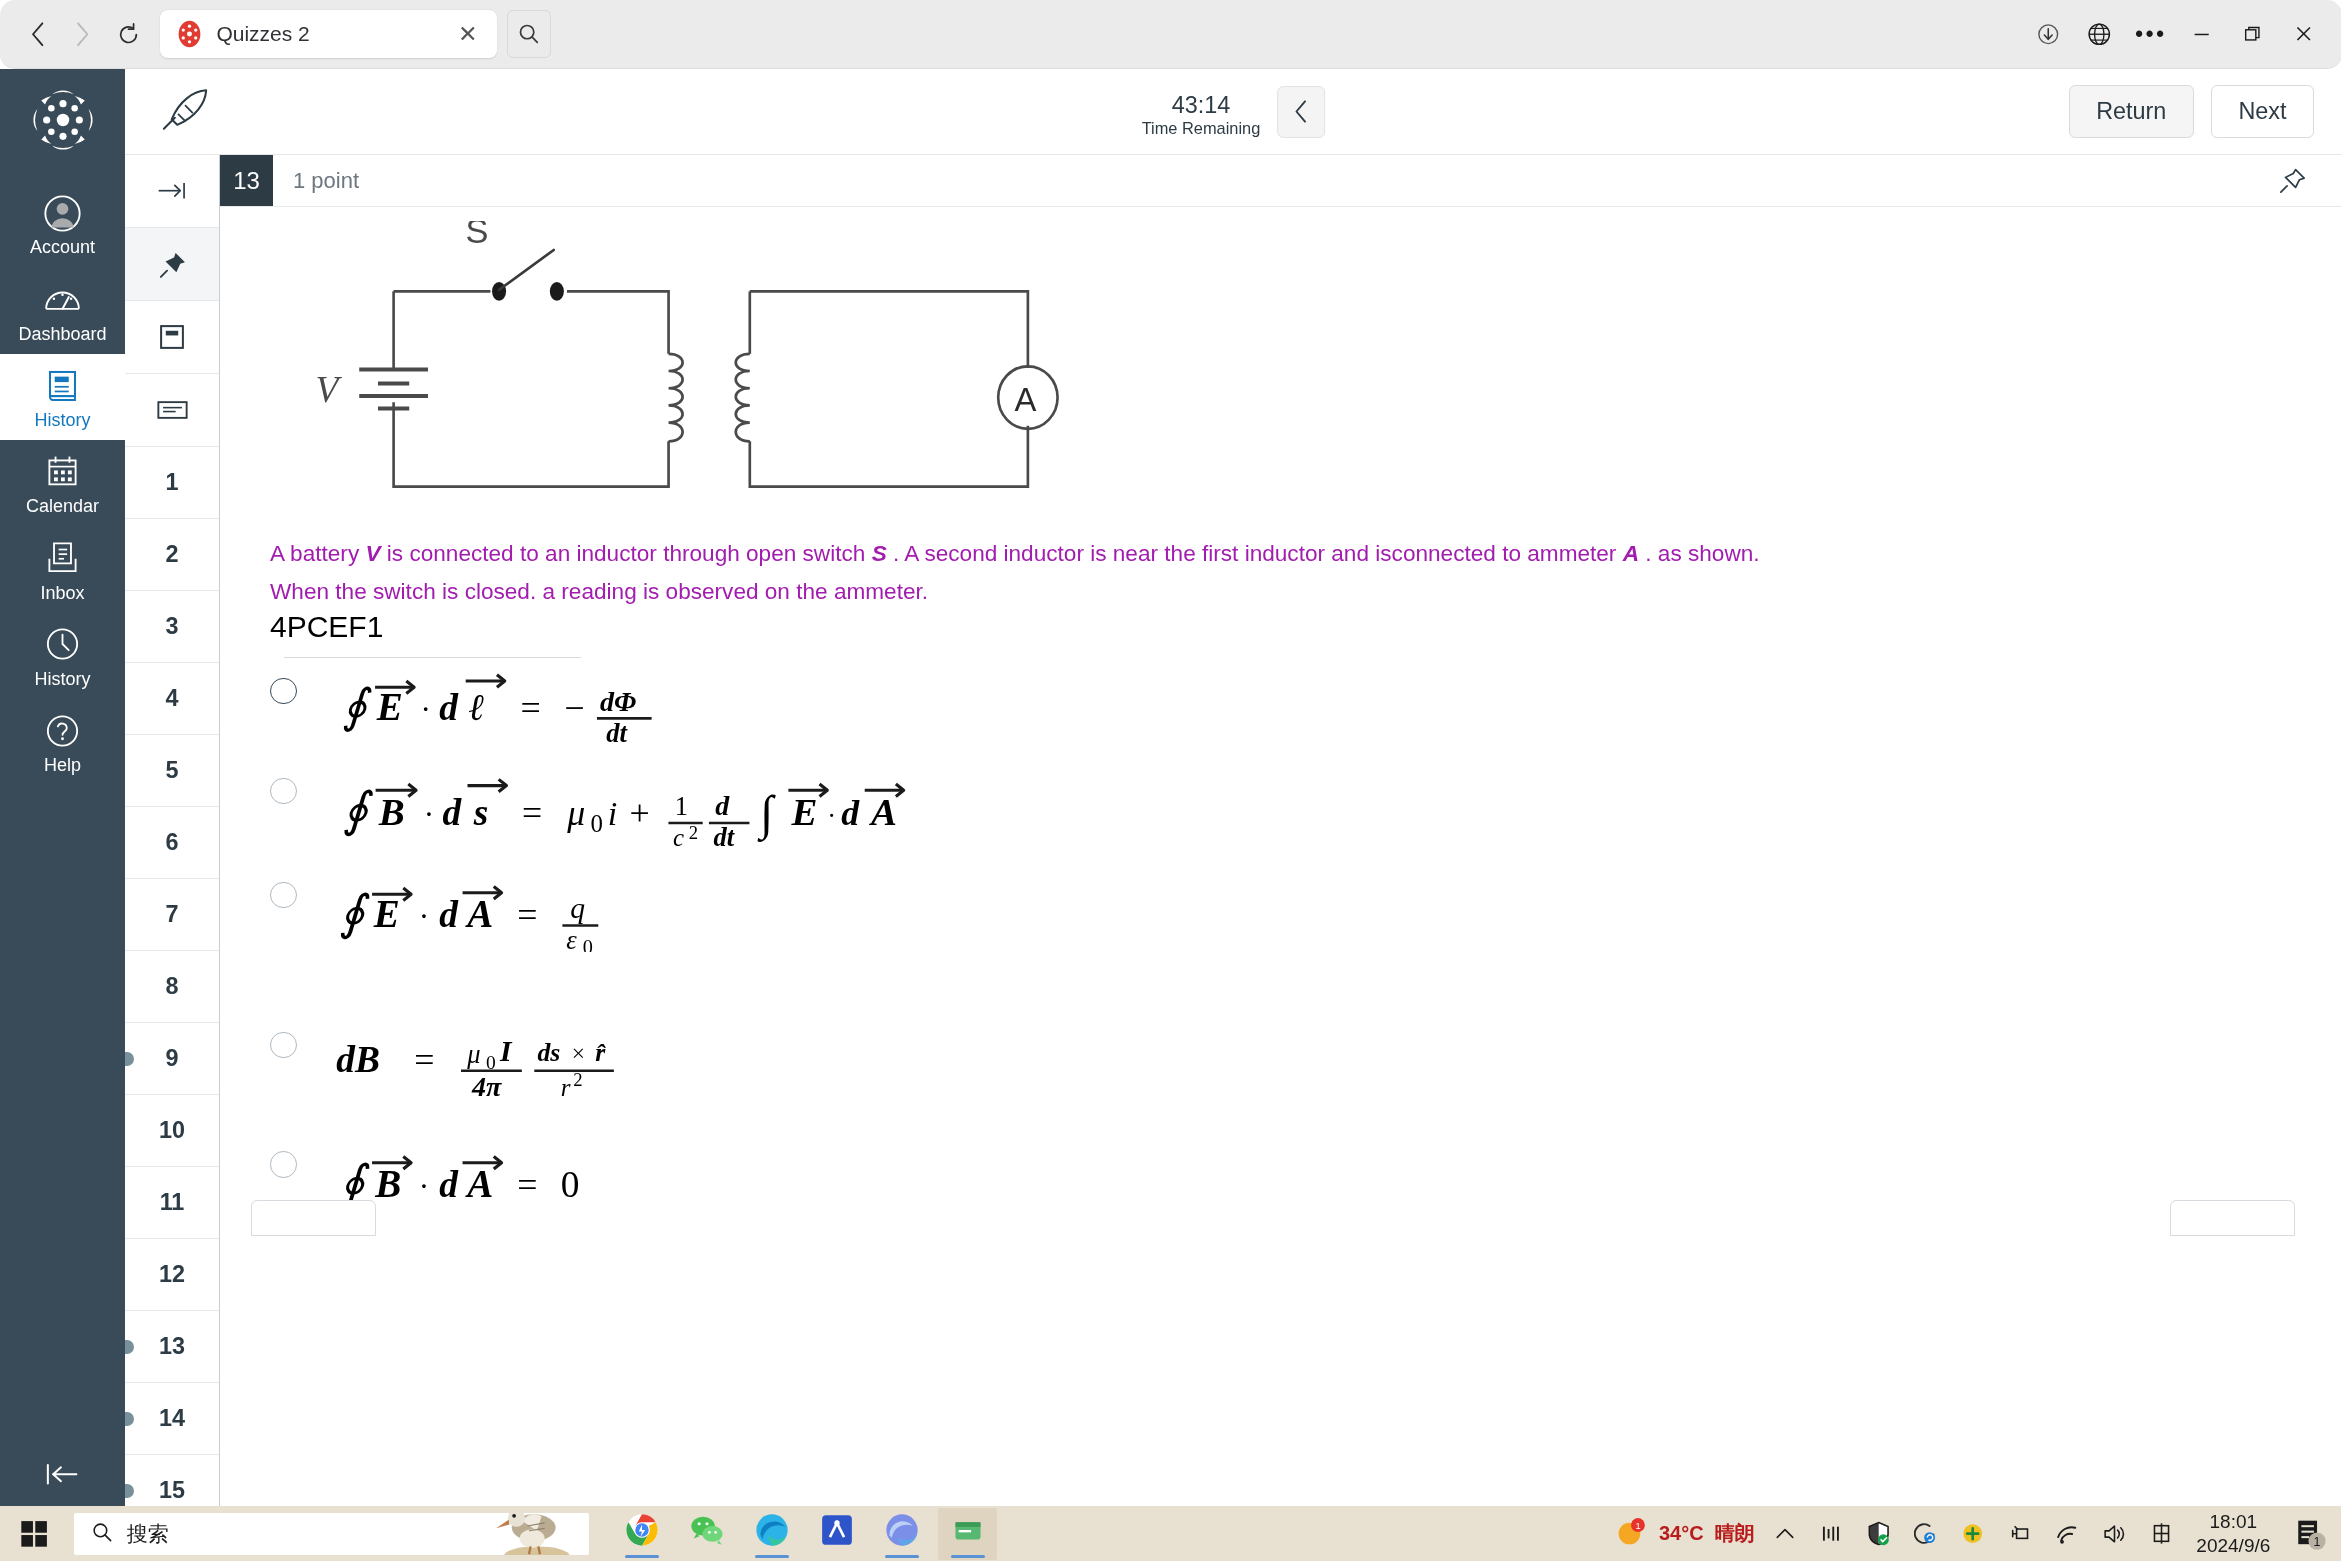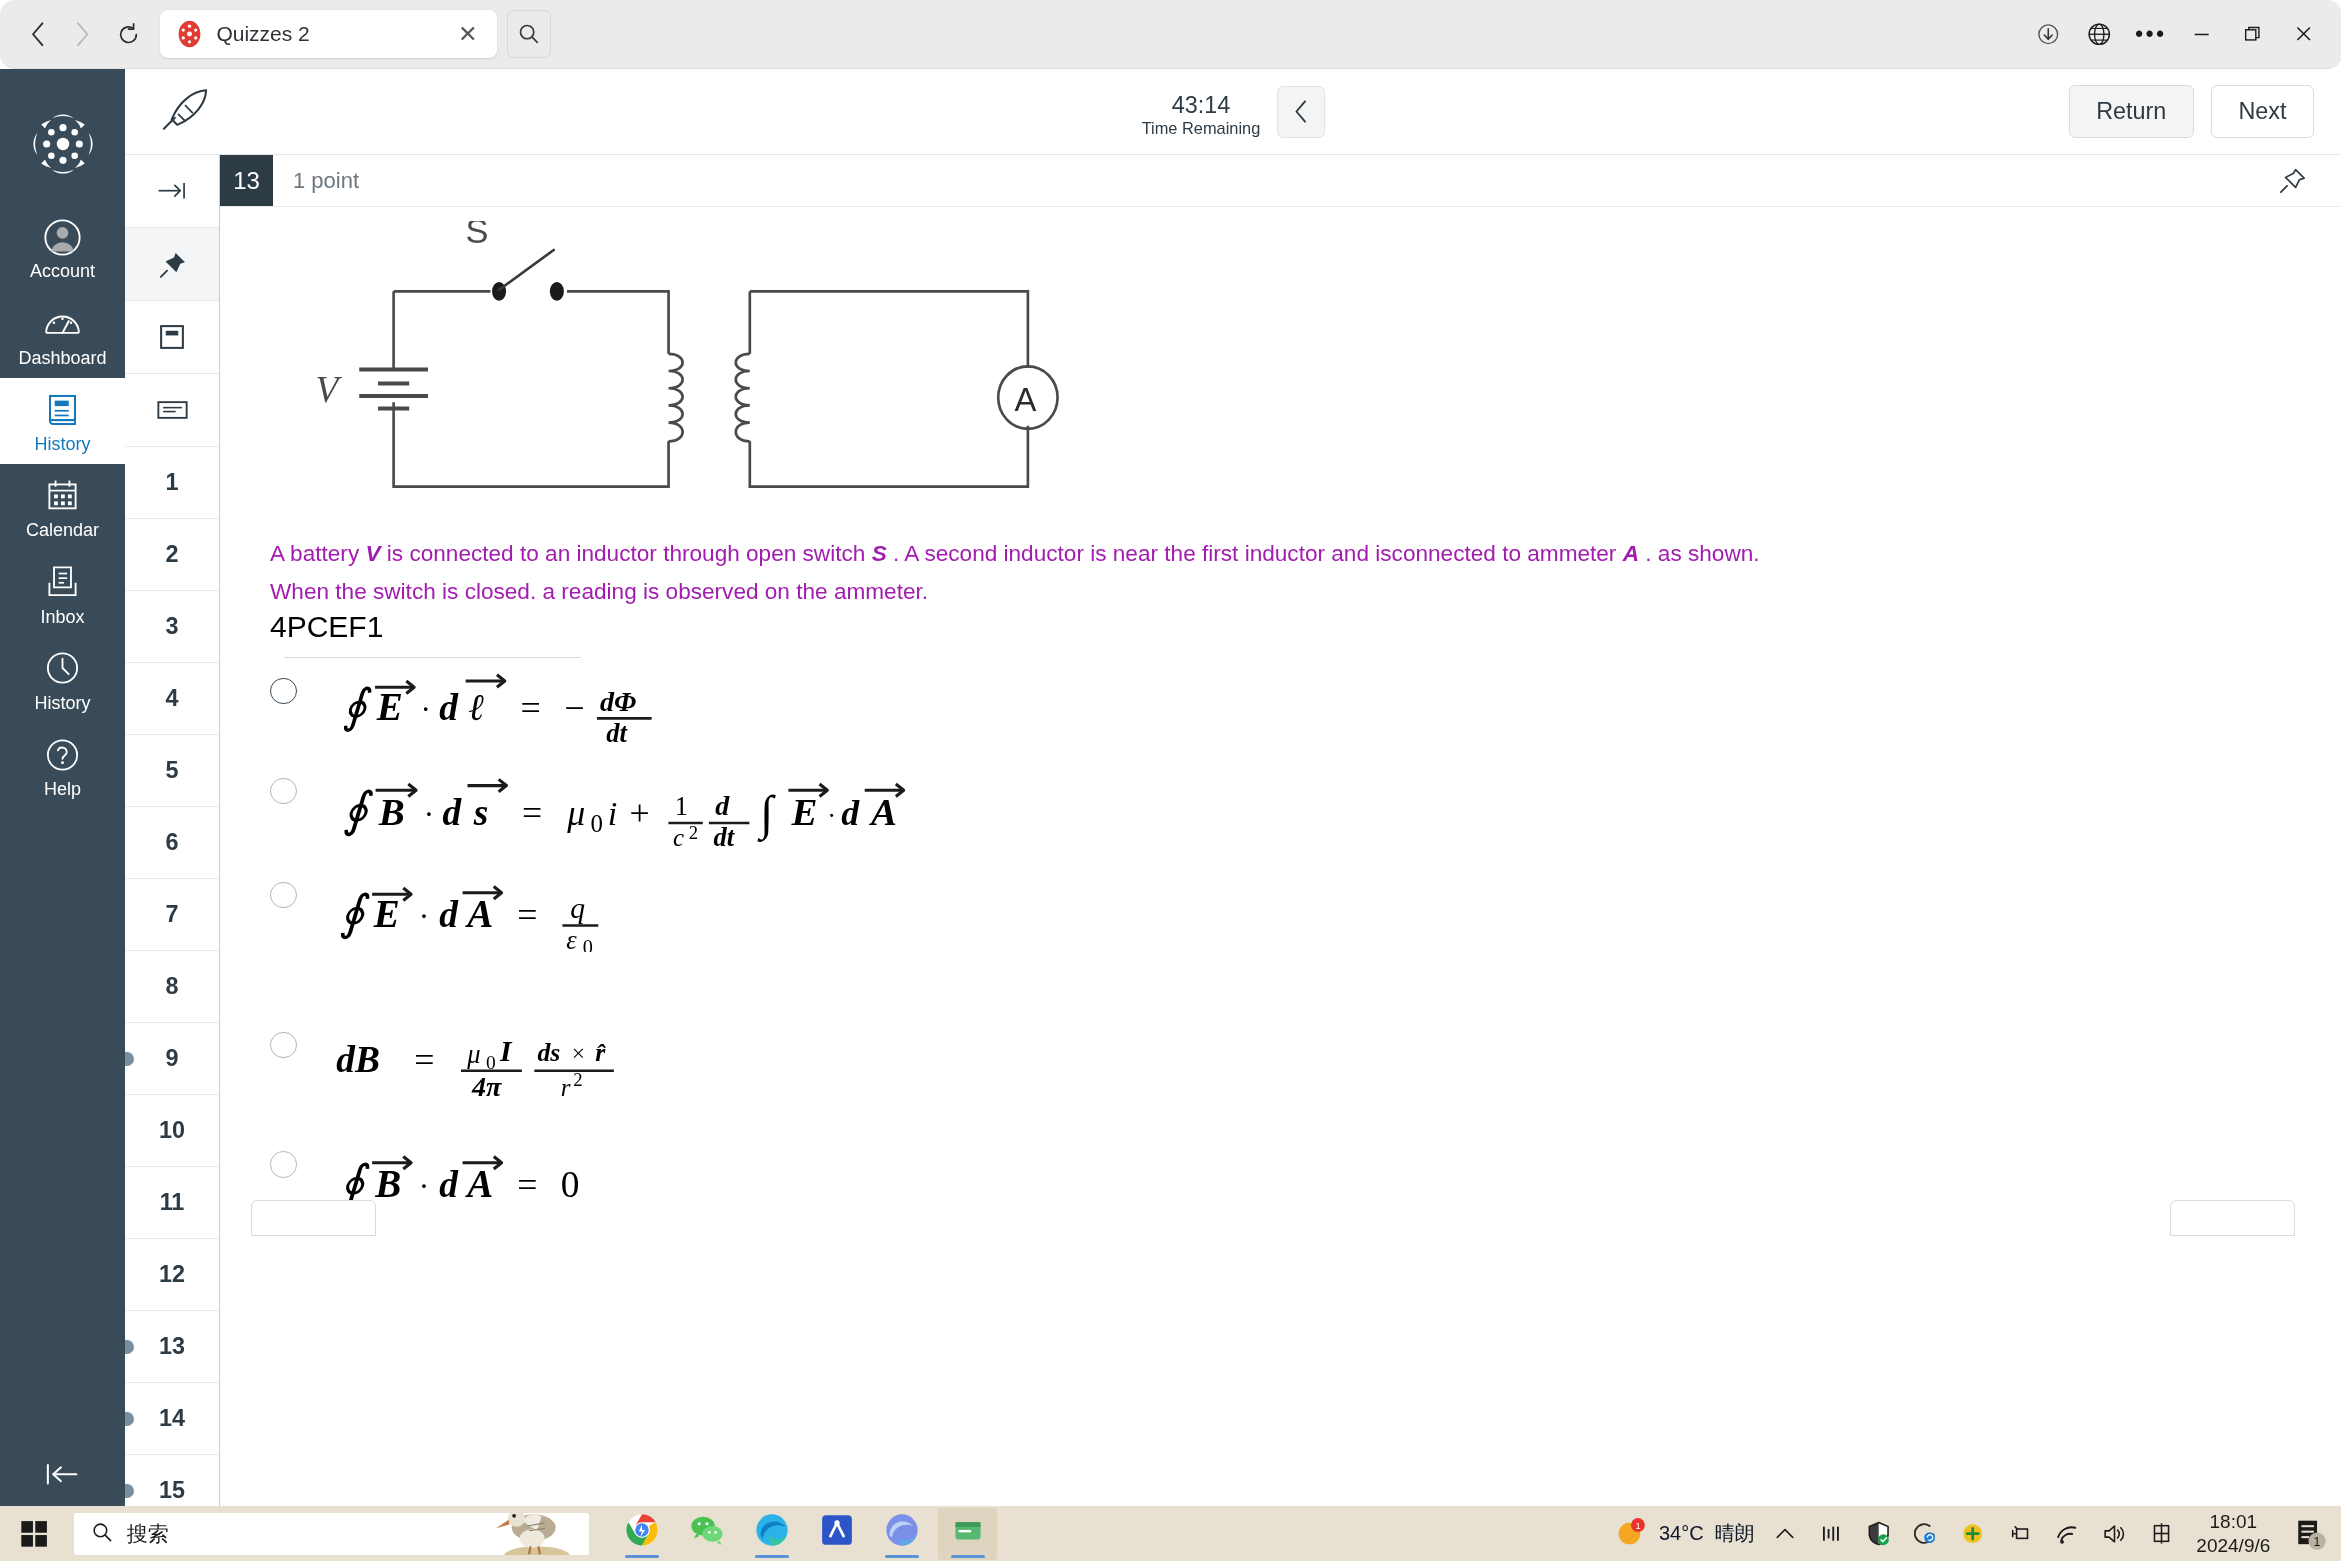--- a/index.html
+++ b/index.html
@@ -57,21 +57,21 @@
   .chrome-icon {
     width: 48px; height: 44px; display: flex; align-items: center; justify-content: center;
     color: #1b1b1b;
   }
 
   
   .global-nav {
     position: absolute; left: 0; top: 69px; width: 125px; height: 1438px;
     background: #394B58;
     display: flex; flex-direction: column; align-items: center;
-    padding-top: 40px;
+    padding-top: 16px;
     color: #ffffff;
   }
   .gn-logo { width: 70px; height: 70px; margin-bottom: 26.5px; }
   .gn-item {
     width: 125px; padding: 11px 0 9.4px 0;
     display: flex; flex-direction: column; align-items: center; gap: 3.9px;
     color: #ffffff; font-size: 18px;
   }
   .gn-item.active { background: #ffffff; color: #1378BE; }
   .gn-item .gn-ico { width: 44px; height: 41px; display: flex; align-items: center; justify-content: center; }
@@ -215,21 +215,21 @@
     width: 59px; height: 52px; display: flex; align-items: flex-start; justify-content: center;
     position: relative; padding-top: 4.7px;
   }
   .tb-app.active { background: #ded4c0; border-radius: 2.3px; }
   .tb-app .underline {
     position: absolute; bottom: 1.6px; left: 12.5px; width: 34px; height: 3.1px;
     background: #5a92d6; border-radius: 1.6px;
   }
   .tb-tray { margin-left: auto; display: flex; align-items: center; gap: 14px; padding-right: 11px; }
   .tray-weather { display: flex; align-items: center; gap: 11px; }
-  .tray-weather-text { font-size: 20px; color: #0f172a; }
+  .tray-weather-text { font-size: 20px; color: #b91c1c; font-weight: bold; }
   .tray-ico { display: flex; align-items: center; justify-content: center; width: 33px; height: 33px; color: #1b1b1b; }
   .tray-clock { text-align: center; line-height: 1.22; font-size: 19px; color: #1b1b1b; margin: 0 4.7px; }
   .tray-notif { width: 42px; height: 42px; display: flex; align-items: center; justify-content: center; position: relative; }
 </style>
 </head>
 <body>
 
 <div class="screen">
 
   <div class="browser-chrome">

